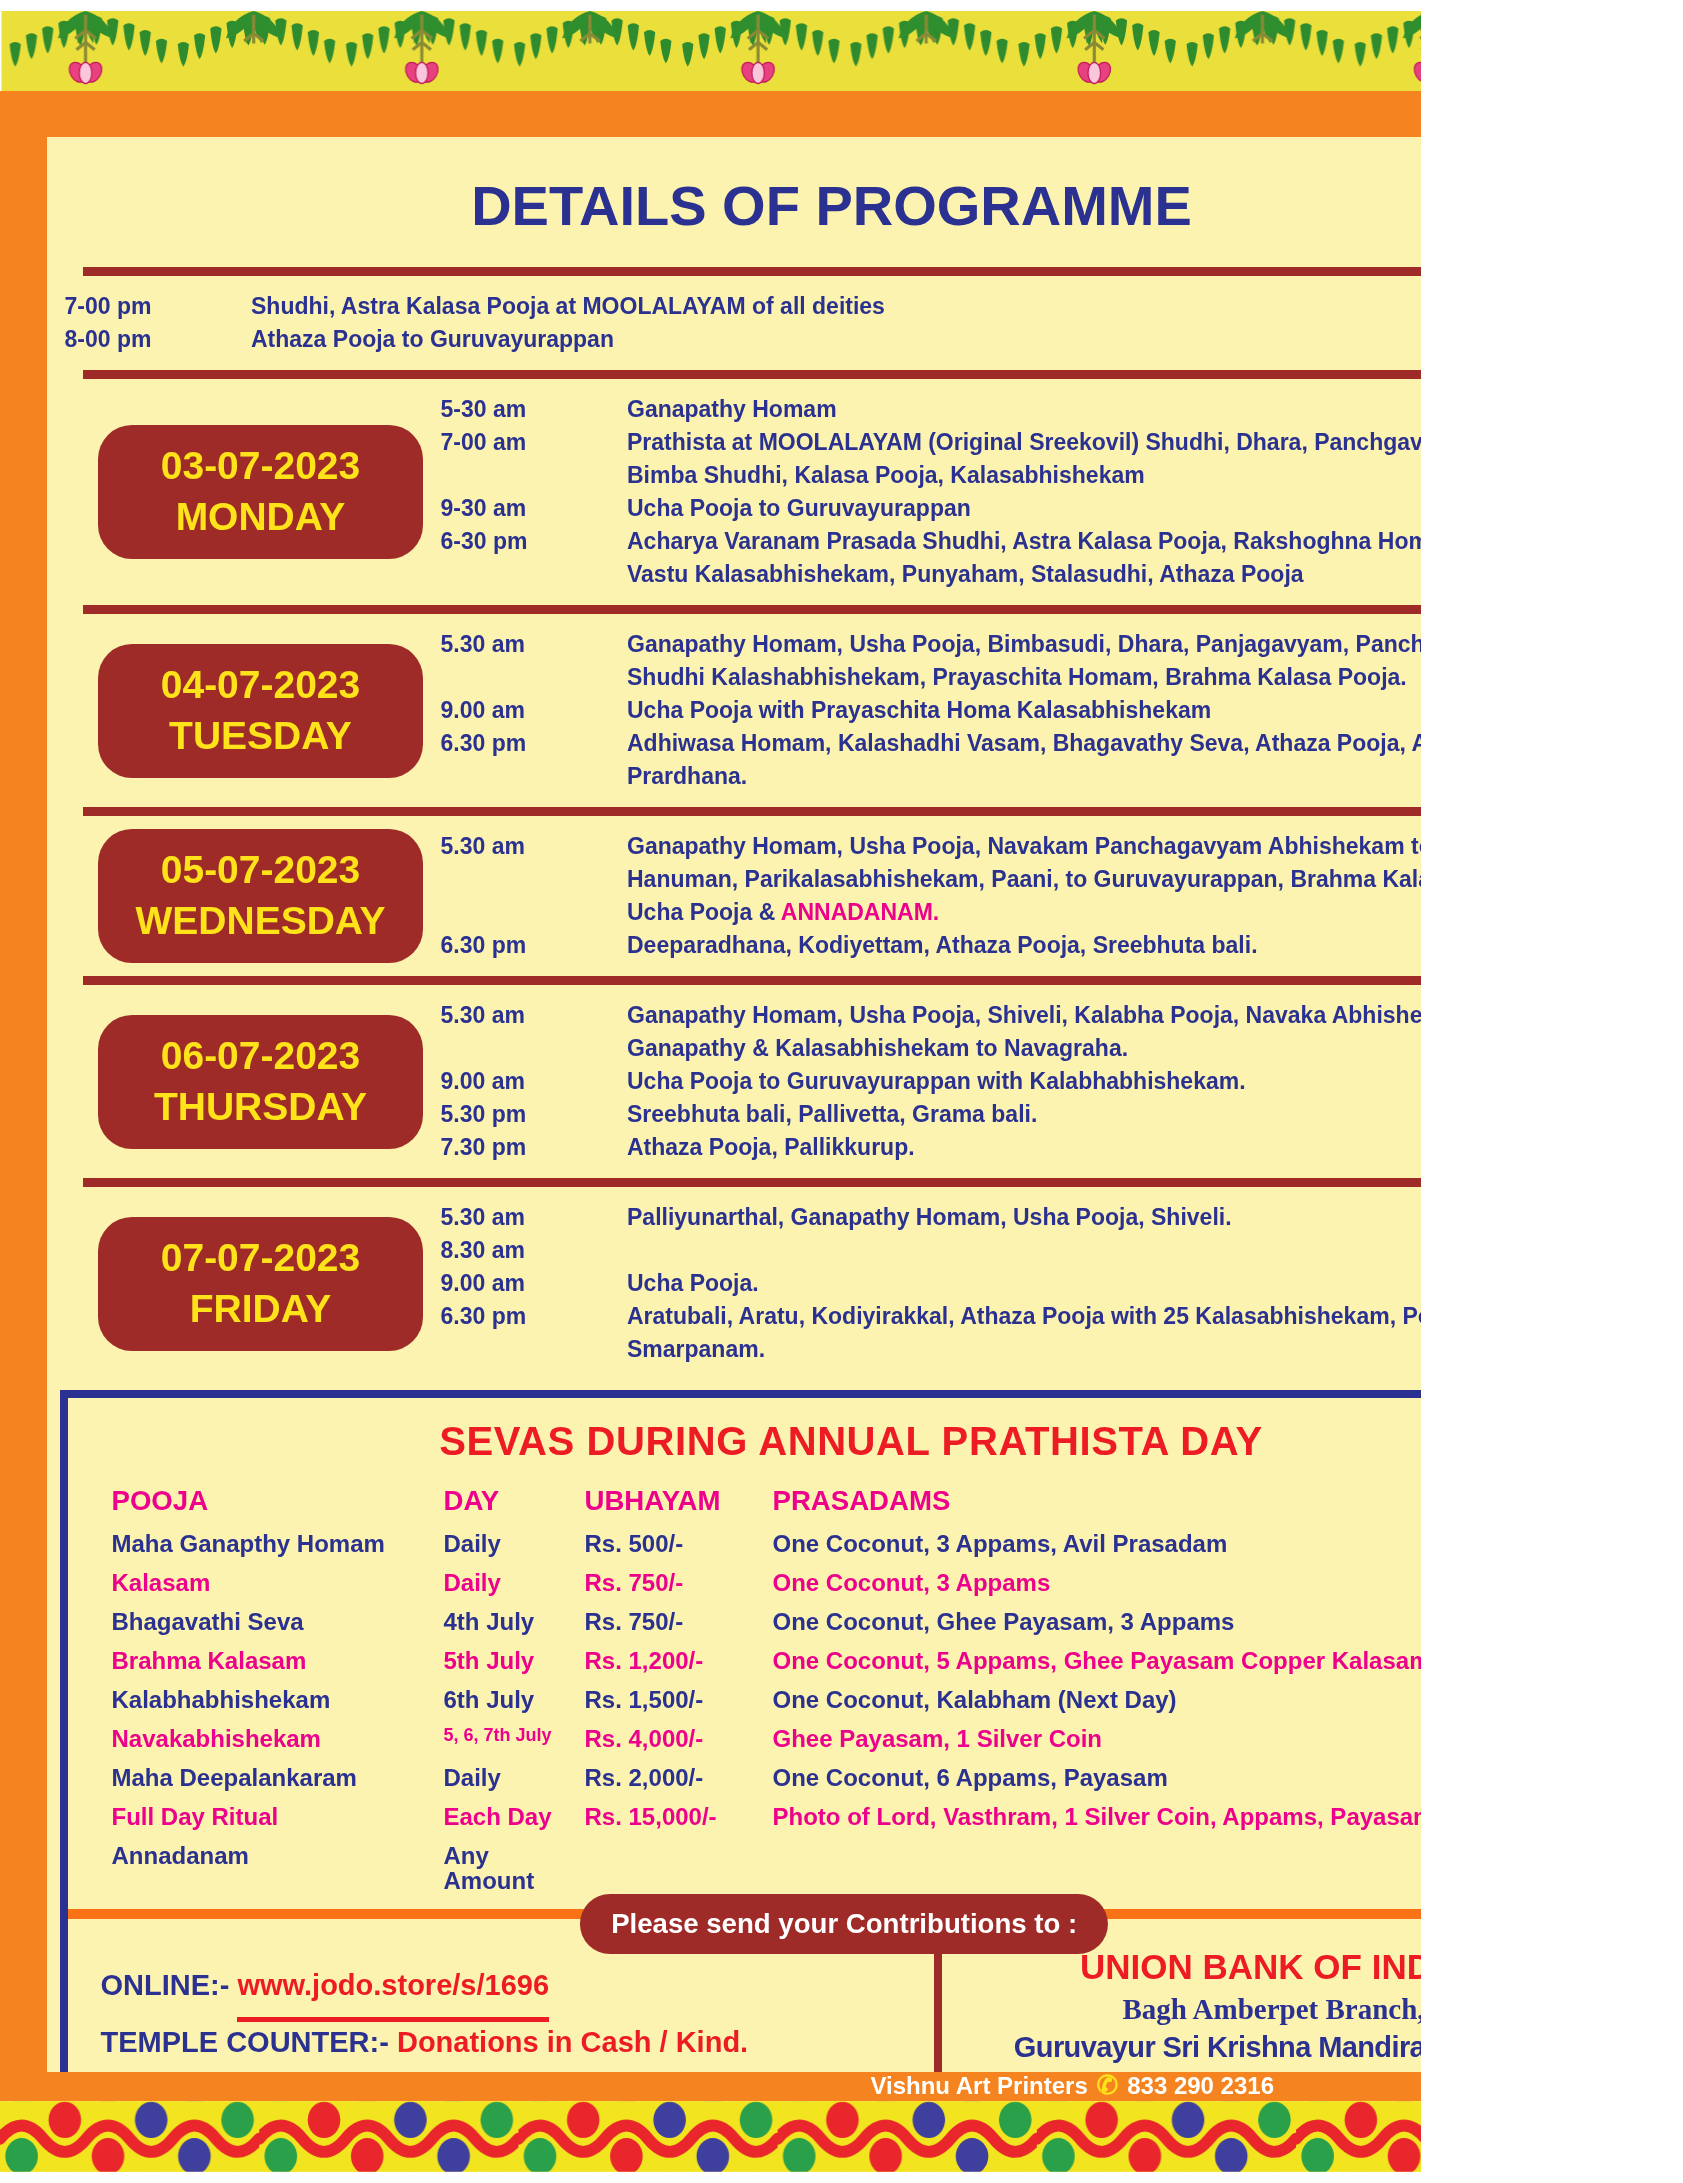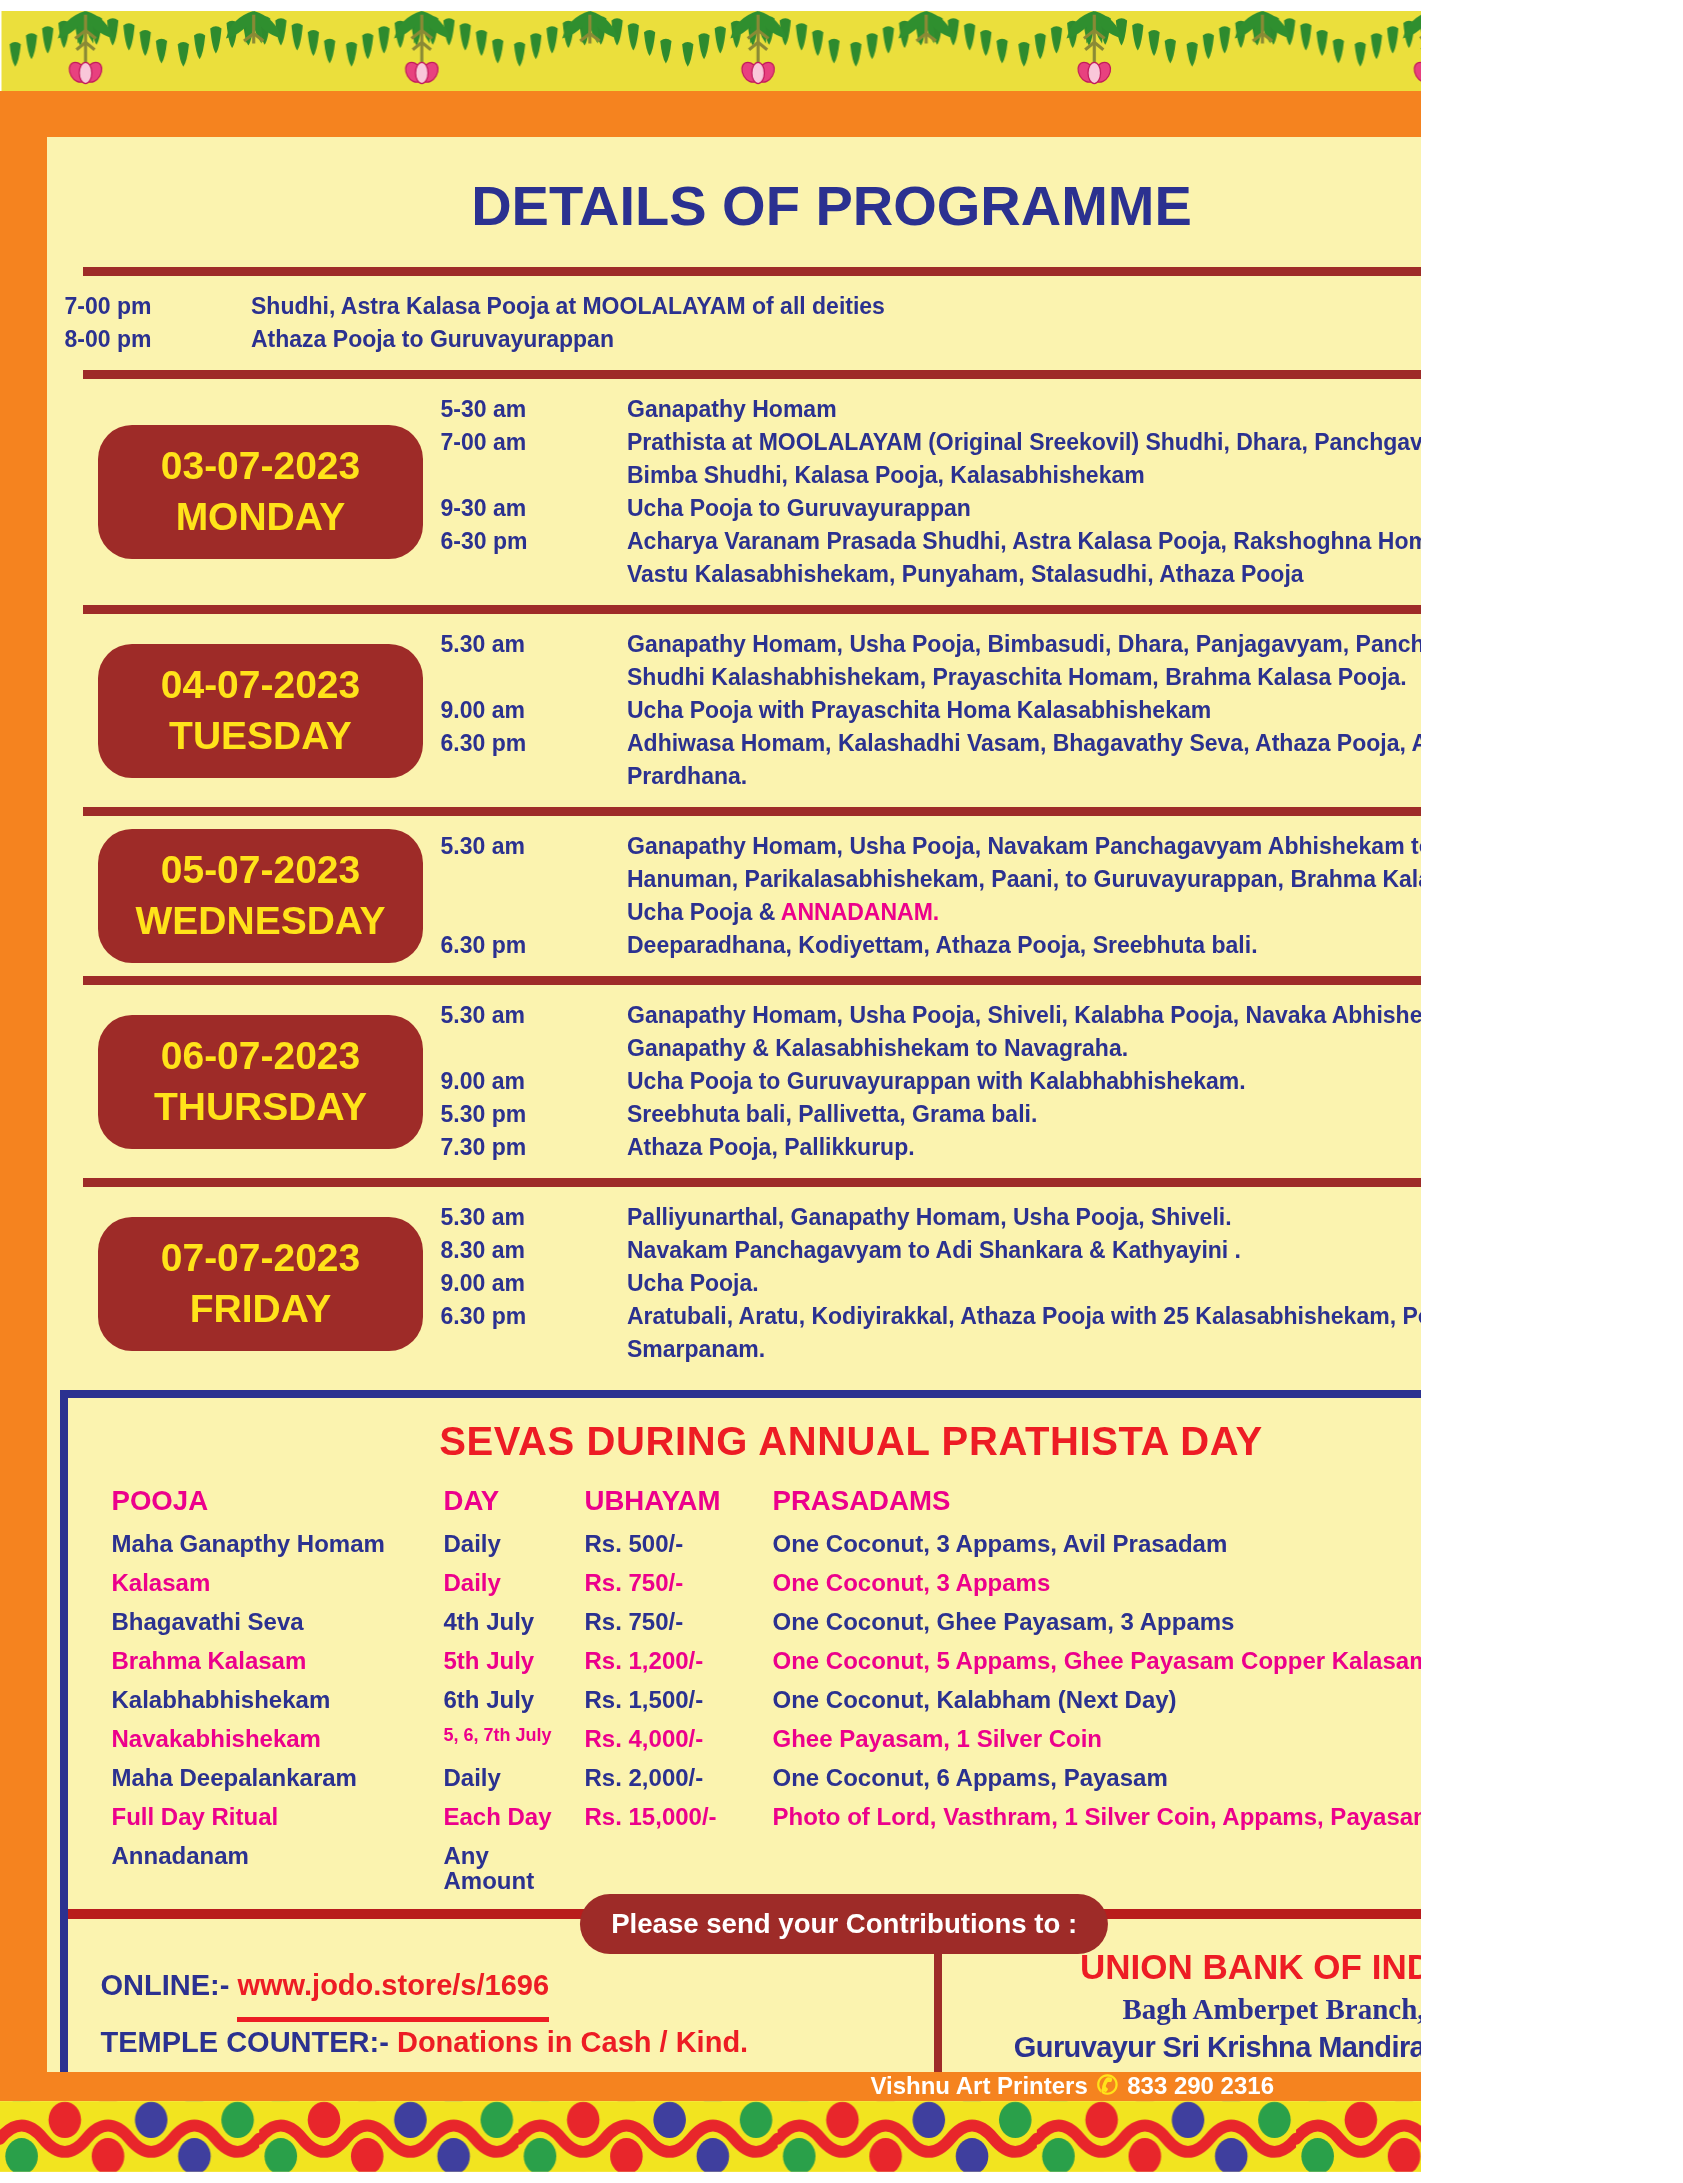--- a/index.html
+++ b/index.html
@@ -27,21 +27,21 @@
 
   .bottom-box { margin:10px 2.5px 0 12.5px; border:8.1px solid #2B3190; background:transparent; }
   .sevas-sec { padding:12.5px 15px 2.5px 44px; }
   .sevas-title { text-align:center; color:#ED1C24; font-size:40px; font-weight:bold; margin:8.8px 0 22.5px; letter-spacing:0.6px; }
   .srow { display:flex; font-weight:bold; font-size:24px; line-height:1.05; margin-bottom:13.8px; }
   .srow .c1 { flex:0 0 332px; } .srow .c2 { flex:0 0 141px; } .srow .c3 { flex:0 0 188px; } .srow .c4 { flex:1; }
   .srow.hdr { font-size:27.6px; margin-bottom:15px; }
   .blue { color:#2B3190; } .pink { color:#EC008C; }
   .c2.small { font-size:18px; }
 
-  .split-rule { height:10px; background:#b91c1c; position:relative; }
+  .split-rule { height:10px; background:#f97316; position:relative; }
   .banner { position:absolute; top:-15px; left:50.5%; transform:translateX(-50%); background:#9E2B28; color:#ffffff;
             font-size:27.6px; font-weight:bold; white-space:nowrap; padding:13.8px 31px; border-radius:38px; z-index:3; }
 
   .contrib { display:flex; min-height:207px; }
   .contrib-left { flex:0 0 866px; padding:50px 6.3px 15px 33px; }
   .cl-line { font-size:29px; font-weight:bold; color:#2B3190; margin-bottom:24px; }
   .url { color:#ED1C24; border-bottom:5.6px solid #ED1C24; padding-bottom:16px; }
   .redtxt { color:#ED1C24; }
   .contrib-right { flex:1; border-left:8.1px solid #9E2B28; text-align:center; padding:27.6px 10px 10px; }
   .bank-name { color:#ED1C24; font-size:35px; font-weight:bold; }
@@ -236,21 +236,20 @@
         <div class="badge-day">FRIDAY</div>
       </div>
     </div>
     <div class="entries">
             <div class="entry">
               <div class="t">5.30 am</div>
               <div class="d">Palliyunarthal, Ganapathy Homam, Usha Pooja, Shiveli.</div>
             </div>
             <div class="entry">
               <div class="t">8.30 am</div>
-              <div class="d">Navakam Panchagavyam  to Adi Shankara &amp; Kathyayini .</div>
             </div>
             <div class="entry">
               <div class="t">9.00 am</div>
               <div class="d">Ucha Pooja.</div>
             </div>
             <div class="entry">
               <div class="t">6.30 pm</div>
               <div class="d">Aratubali, Aratu, Kodiyirakkal, Athaza Pooja with 25 Kalasabhishekam, Pooja Smarpanam.</div>
             </div>
           </div>

